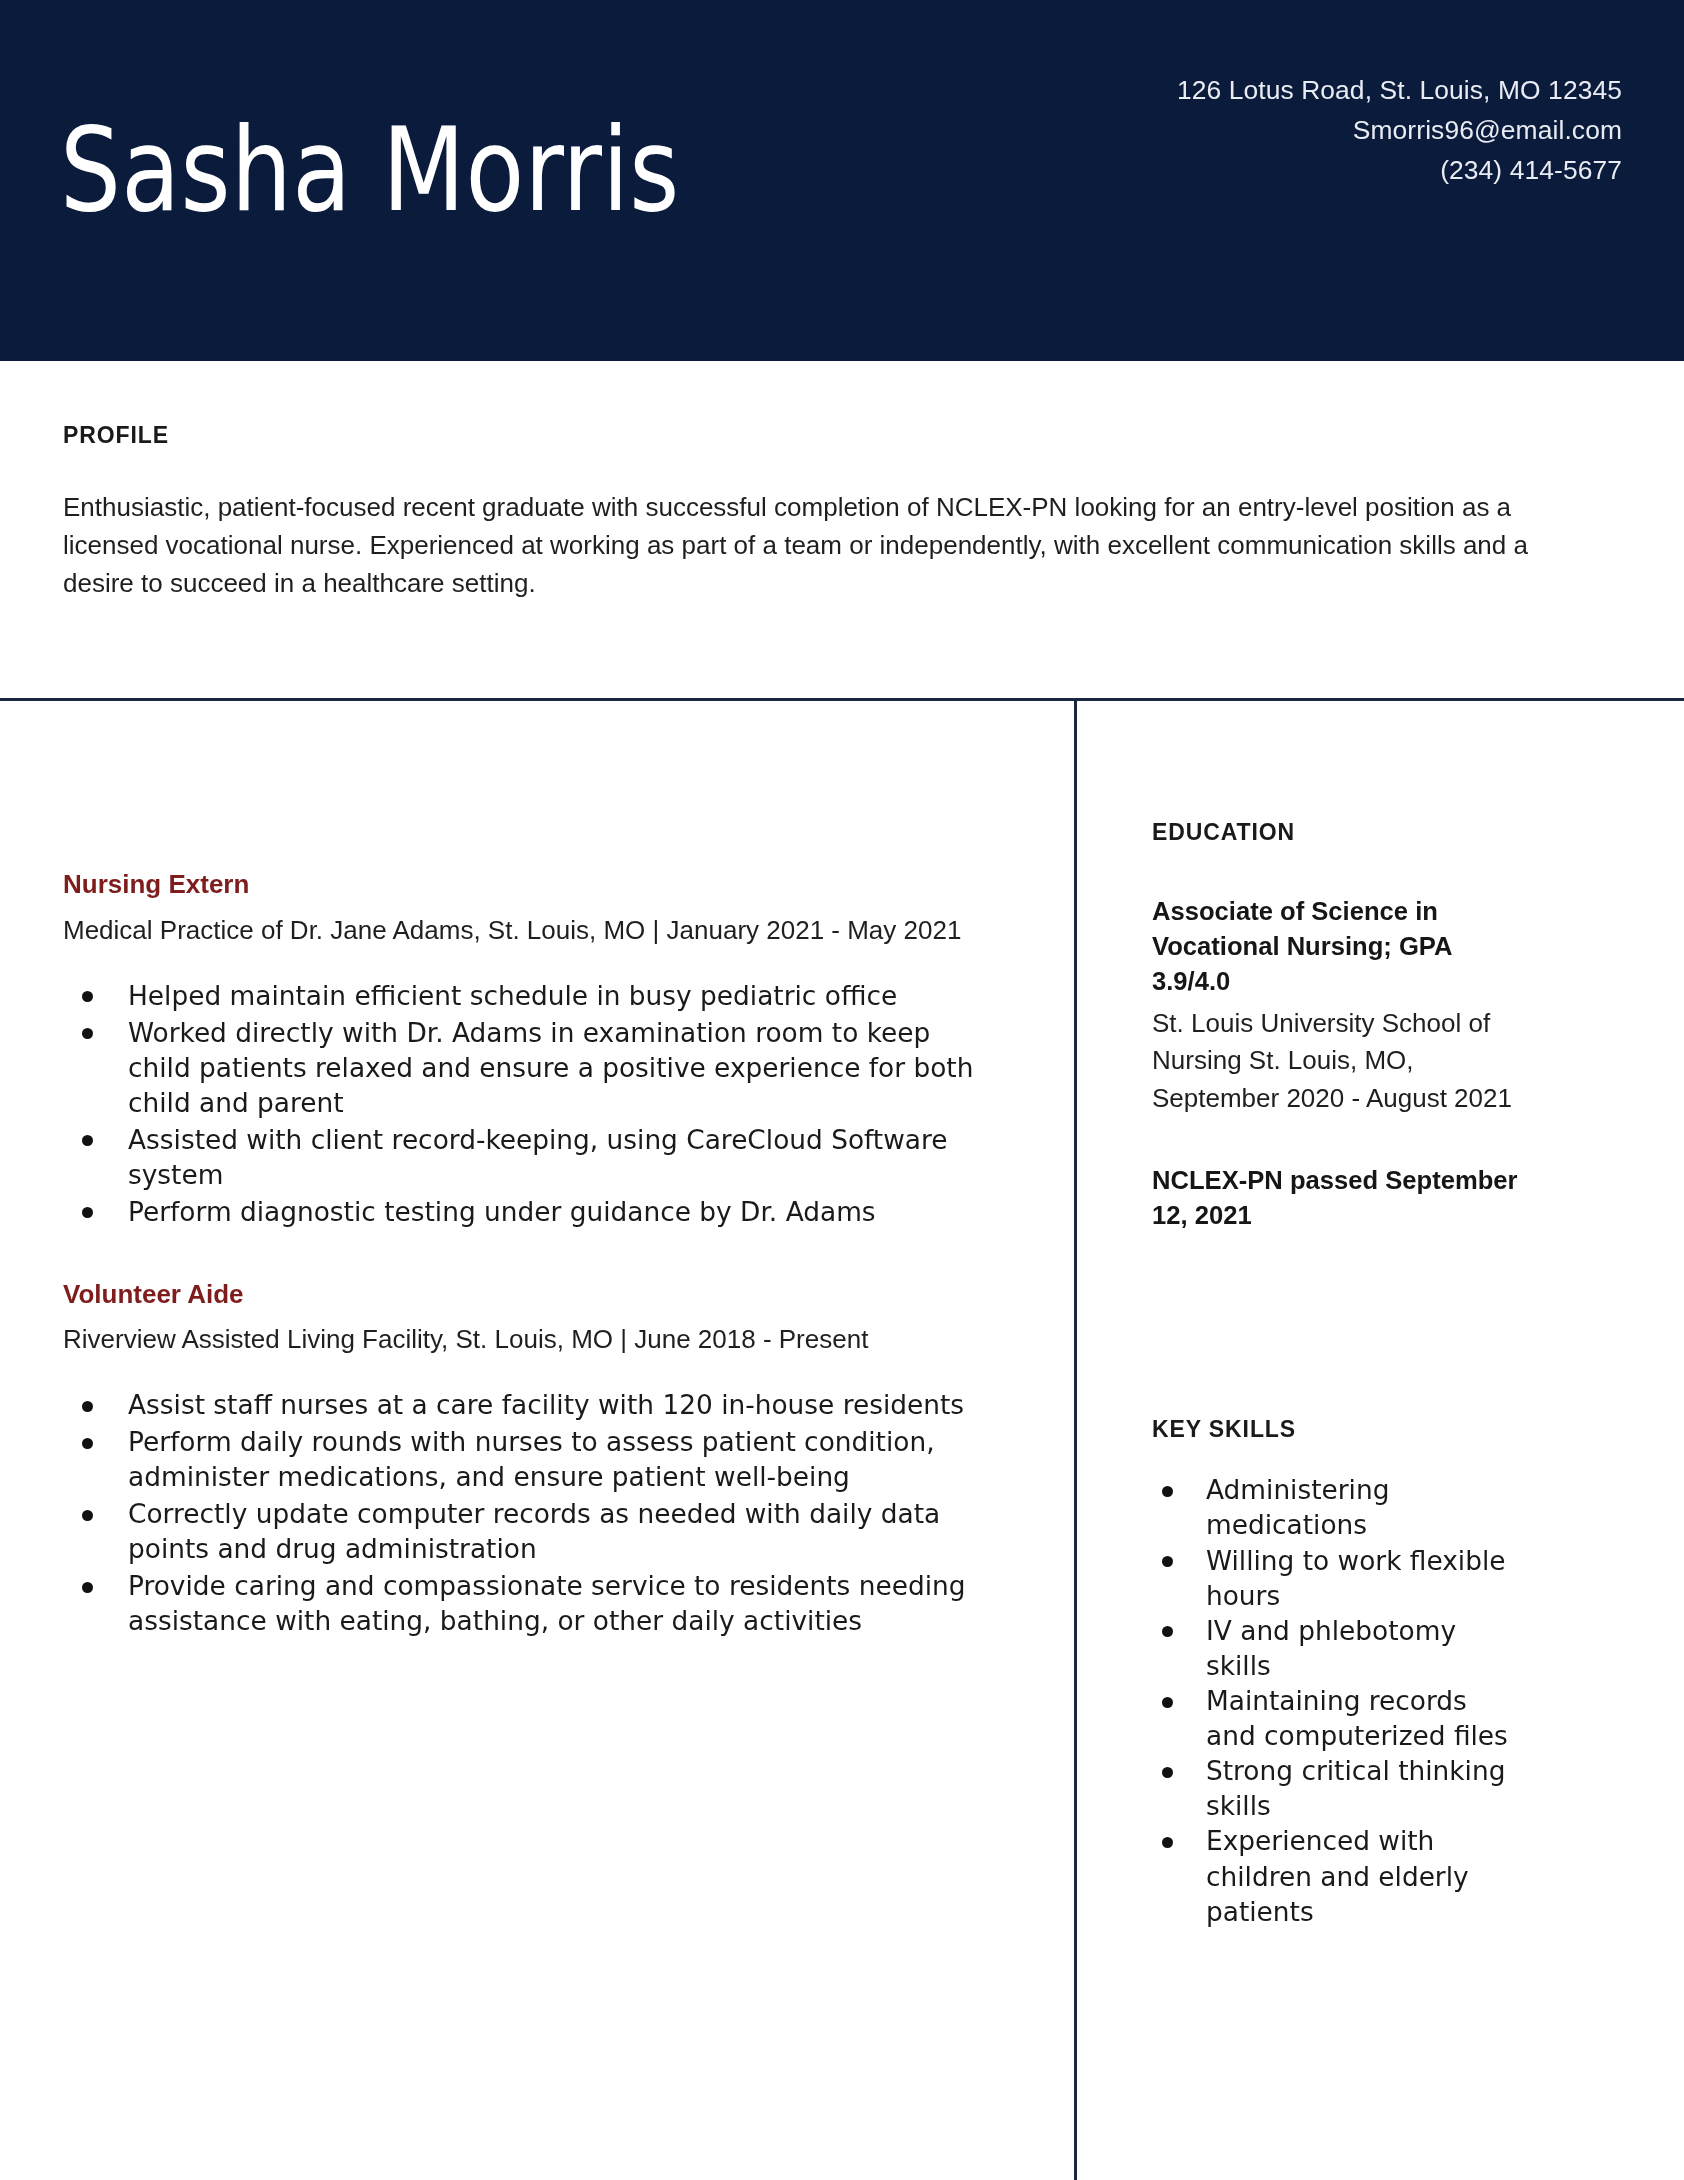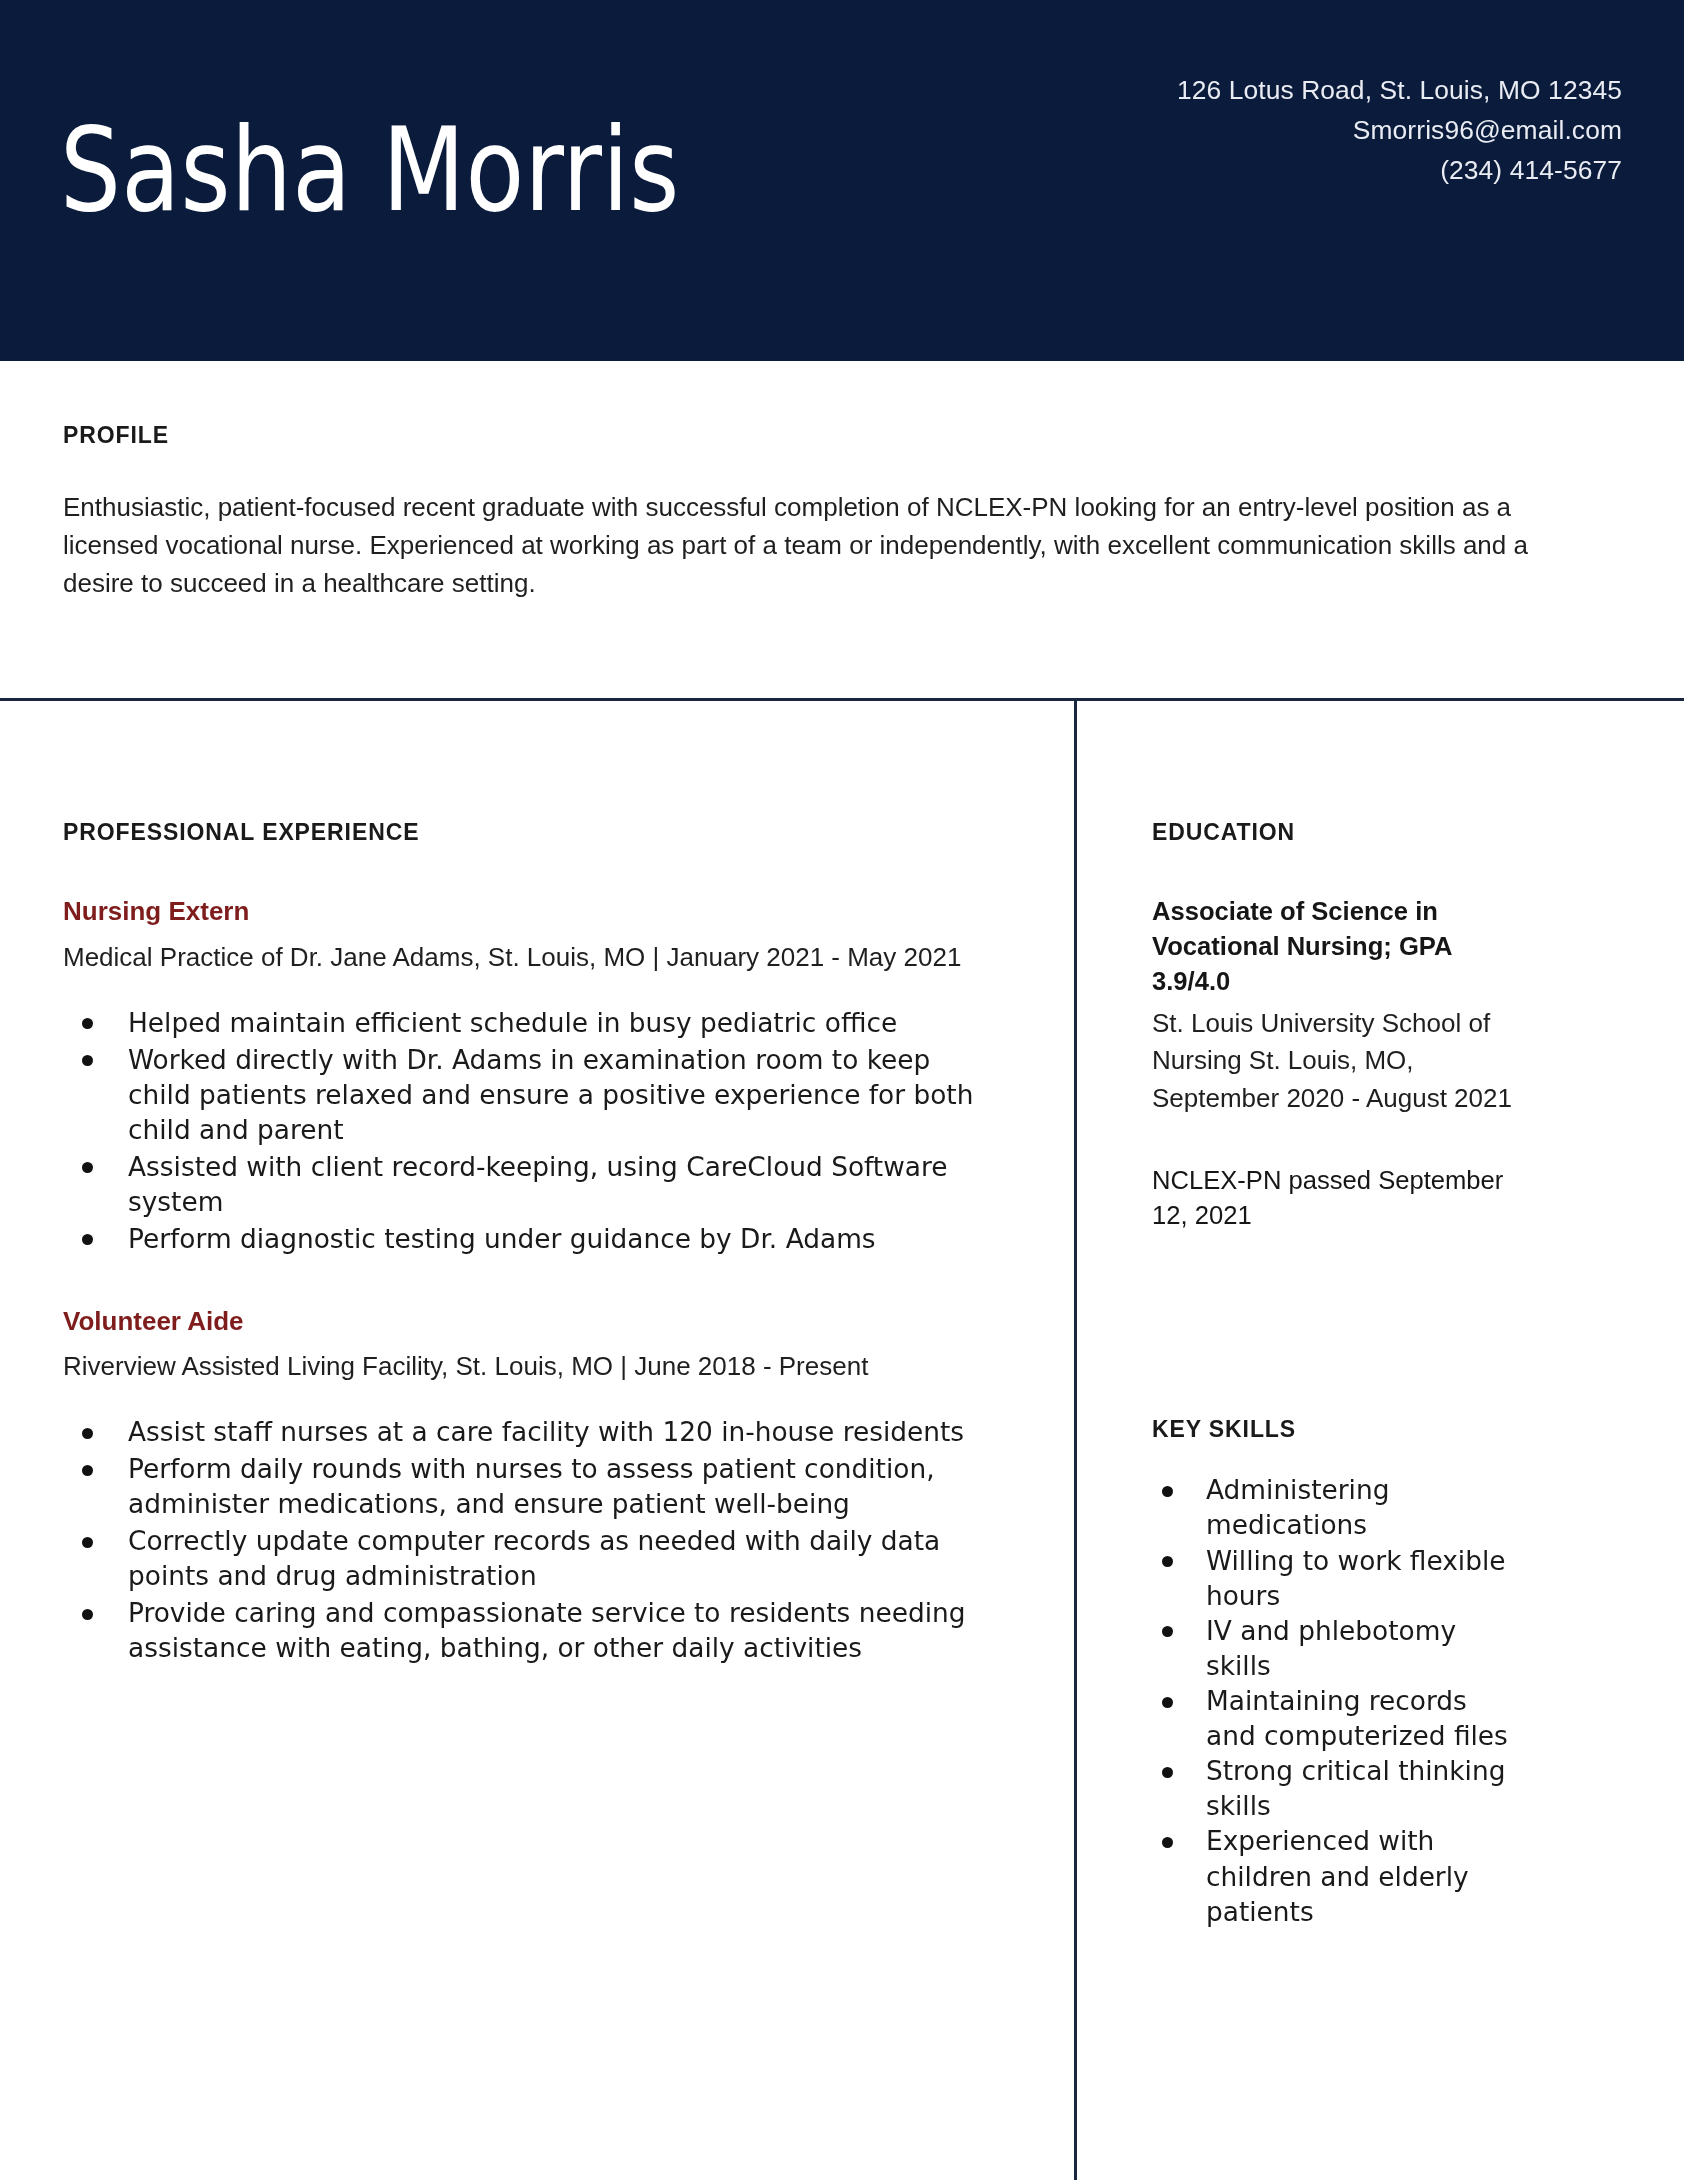--- a/index.html
+++ b/index.html
@@ -153,21 +153,21 @@
   }
   .edu-body {
     margin-top:6.8px;
     font-size:26px;
     line-height:1.43;
     color:#1f1f1f;
   }
   .cert {
     margin-top:46px;
     font-size:25.6px;
-    font-weight:400;
+    font-weight:700;
     line-height:1.36;
     color:#161616;
   }
   .skills-head { margin-top:184px; }
   ul.skills {
     list-style:none;
     margin-top:29px;
   }
   ul.skills li {
     position:relative;
@@ -206,21 +206,20 @@
     <div class="section-head">PROFILE</div>
     <div class="profile-text">Enthusiastic, patient-focused recent graduate with successful completion of NCLEX-PN looking for an entry-level position as a licensed vocational nurse. Experienced at working as part of a team or independently, with excellent communication skills and a desire to succeed in a healthcare setting.</div>
   </div>
 
   <div class="hrule"></div>
   <div class="vrule"></div>
 
   <div class="columns">
 
     <div class="col-left">
-      <div class="section-head">PROFESSIONAL EXPERIENCE</div>
 
       <div class="job">
         <div class="job-title">Nursing Extern</div>
         <div class="job-meta">Medical Practice of Dr. Jane Adams, St. Louis, MO | January 2021 - May 2021</div>
         <ul class="bullets">
           <li><span class="dot"></span><span>Helped maintain efficient schedule in busy pediatric office</span></li>
           <li><span class="dot"></span><span>Worked directly with Dr. Adams in examination room to keep child patients relaxed and ensure a positive experience for both child and parent</span></li>
           <li><span class="dot"></span><span>Assisted with client record-keeping, using CareCloud Software system</span></li>
           <li><span class="dot"></span><span>Perform diagnostic testing under guidance by Dr. Adams</span></li>
         </ul>

